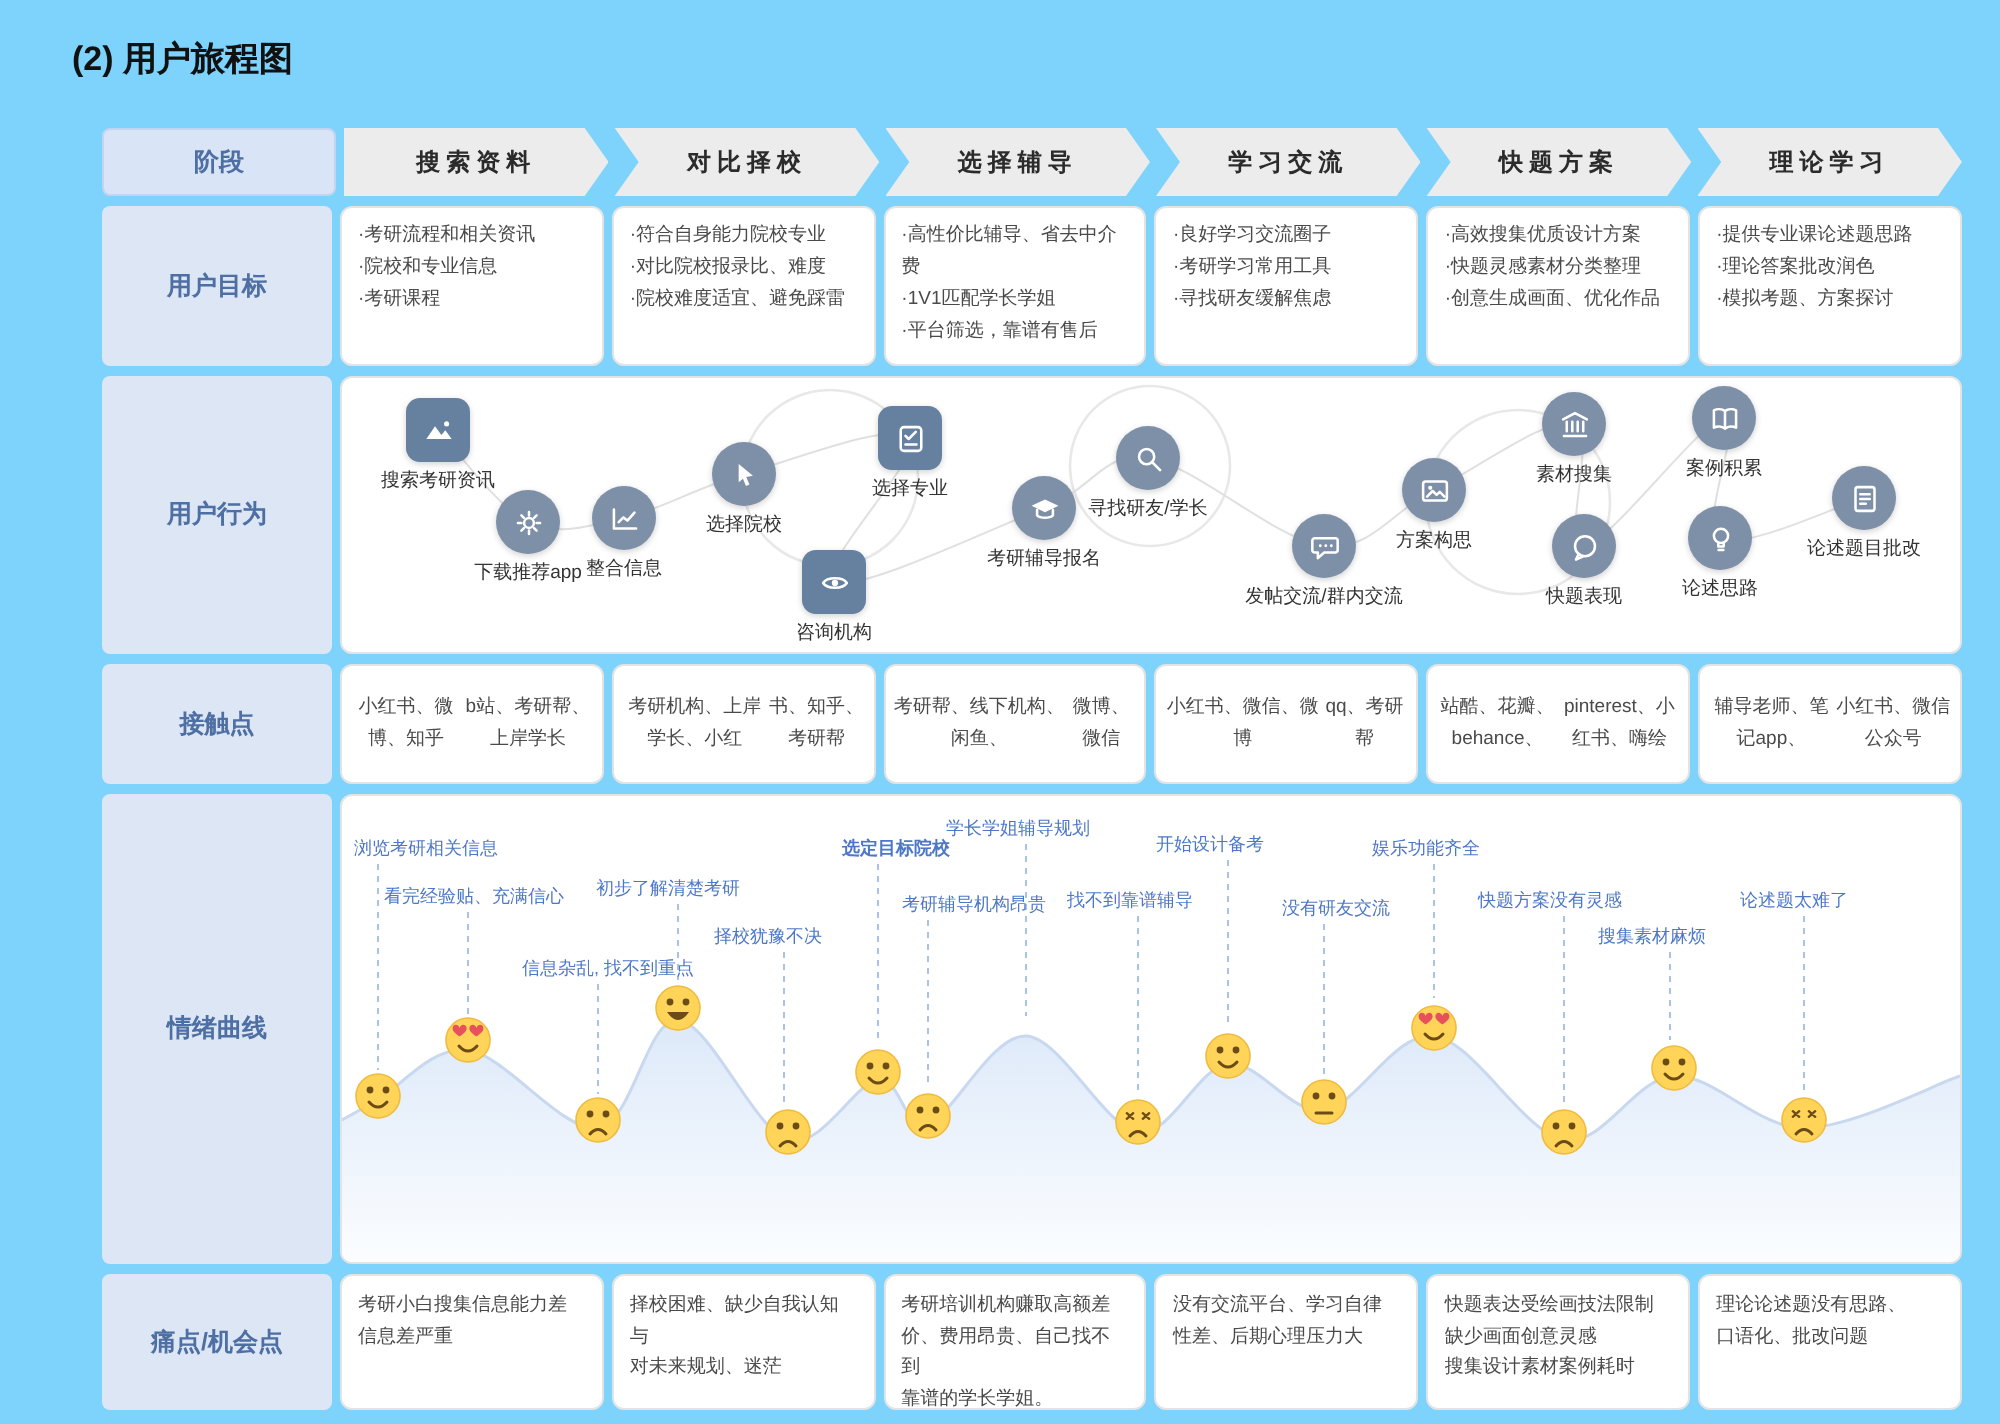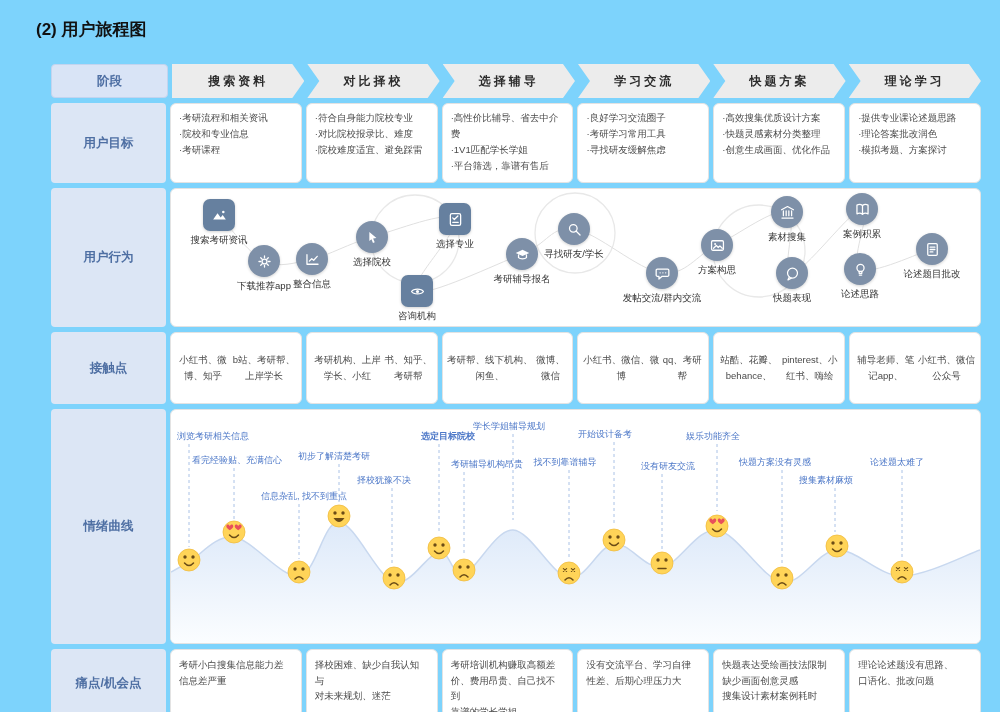--- a/index.html
+++ b/index.html
@@ -4,21 +4,21 @@
 <style>
   html,body{margin:0;padding:0;background:#fff;}
   .page{position:relative;width:1000px;height:712px;background:#7dd3fc;overflow:hidden;
         font-family:"Liberation Sans","DejaVu Sans",sans-serif;}
   .title{position:absolute;left:36px;top:18px;margin:0;font-size:17px;font-weight:700;color:#111;}
   .journey{position:absolute;left:35px;top:64px;width:930px;padding-left:16px;}
   .row{display:flex;gap:4px;margin-bottom:5px;}
   .row-stage{height:34px;}
   .row-goals{height:80px;}
   .row-behavior{height:139px;}
-  .row-touch{height:72px;}
+  .row-touch{height:60px;}
   .row-emotion{height:235px;}
   .row-pain{height:68px;}
   .rlabel{width:115px;flex:none;background:#dce6f5;color:#4e6fa3;border-radius:4px;
           display:flex;align-items:center;justify-content:center;font-size:12.5px;font-weight:600;}
   .stage-rlabel{background:#d9e4f6;border:1px solid #c2d4ef;}
   .stage-arrows{flex:1;display:flex;gap:3px;}
   .arrow{flex:1;background:#ececec;color:#2b2b2b;font-weight:700;font-size:12px;letter-spacing:3px;
          display:flex;align-items:center;justify-content:center;
          clip-path:polygon(0 0,calc(100% - 12px) 0,100% 50%,calc(100% - 12px) 100%,0 100%,12px 50%);}
   .arrow.first{clip-path:polygon(0 0,calc(100% - 12px) 0,100% 50%,calc(100% - 12px) 100%,0 100%);}

